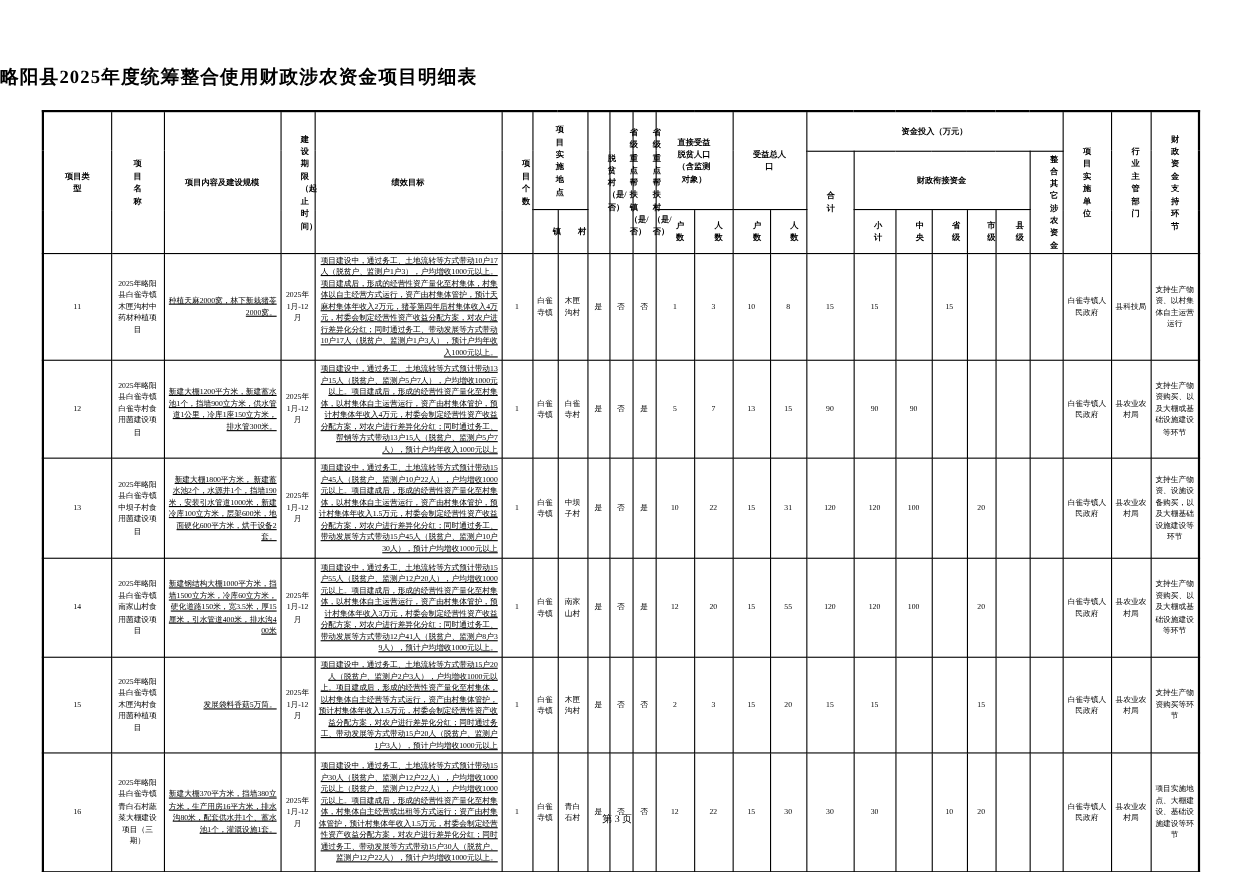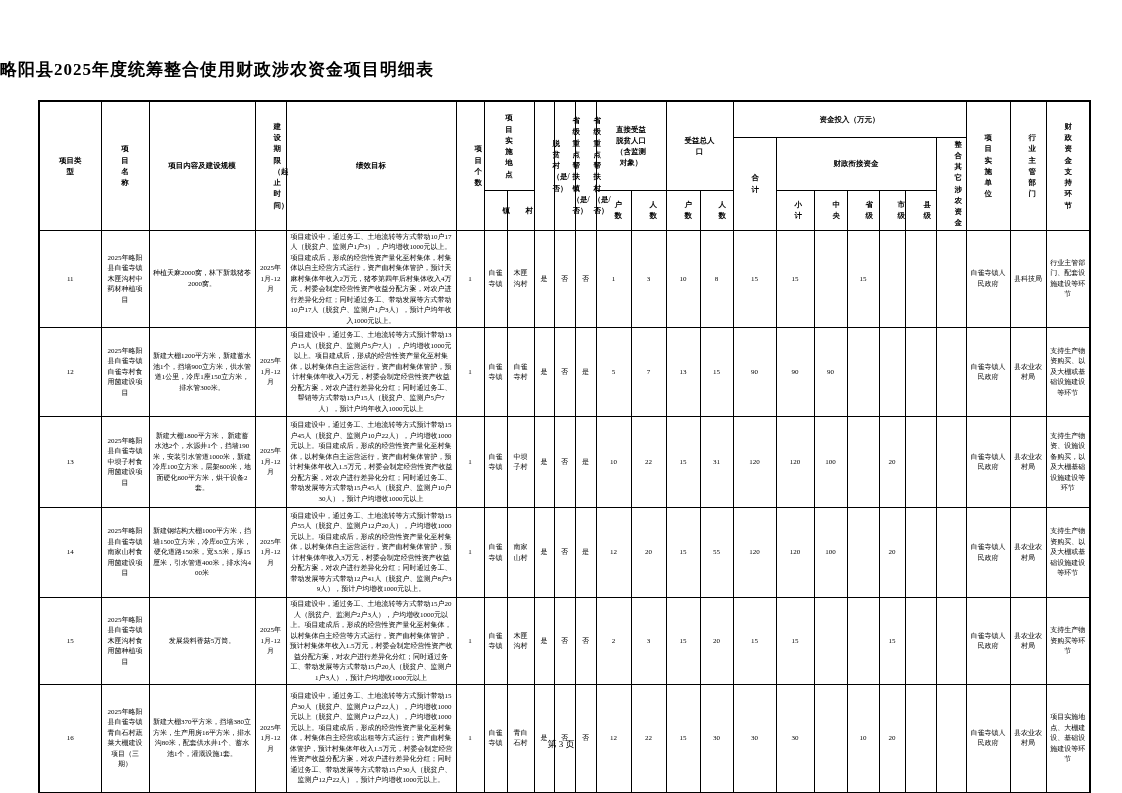--- a/index.html
+++ b/index.html
@@ -6,21 +6,21 @@
   .page{position:relative;width:1122px;height:793px;background:#fff;overflow:hidden;
         font-family:"Liberation Serif", serif;color:#000;}
   .stray{position:absolute;left:93px;top:58px;font-size:10px;color:#444;}
   .title{position:absolute;left:0;top:58px;width:100%;text-align:left;
          font-size:17px;font-weight:bold;letter-spacing:1px;}
   table.main{position:absolute;left:38px;top:100px;width:1046px;
              border-collapse:collapse;table-layout:fixed;border:2px solid #000;}
   th,td{border:1px solid #000;font-size:7px;line-height:1.5;padding:1px 3px;
         text-align:center;vertical-align:middle;word-break:break-all;}
   th{font-weight:bold;font-size:7.5px;padding:1px 18px;}
-  td.left{text-align:center;}
+  td.left{text-align:right;text-decoration:underline;}
   .footer{position:absolute;left:0;top:738px;width:100%;text-align:center;font-size:9px;}
 </style>
 </head>
 <body>
 
 <div class="page">
   <span class="stray">·</span>
   <div class="title">略阳县2025年度统筹整合使用财政涉农资金项目明细表</div>
 
   <table class="main">
@@ -108,21 +108,21 @@
           <td>8</td>
           <td>15</td>
           <td>15</td>
           <td></td>
           <td>15</td>
           <td></td>
           <td></td>
           <td></td>
           <td>白雀寺镇人民政府</td>
           <td>县科技局</td>
-          <td>行业主管部门、配套设施建设等环节</td>
+          <td>支持生产物资、以村集体自主运营运行</td>
         </tr>
         <tr style="height: 89px;">
           <td>12</td>
           <td>2025年略阳县白雀寺镇白雀寺村食用菌建设项目</td>
           <td class="left">新建大棚1200平方米，新建蓄水池1个，挡墙900立方米，供水管道1公里，冷库1座150立方米，排水管300米。</td>
           <td>2025年1月-12月</td>
           <td class="left">项目建设中，通过务工、土地流转等方式预计带动13户15人（脱贫户、监测户5户7人），户均增收1000元以上。项目建成后，形成的经营性资产量化至村集体，以村集体自主运营运行，资产由村集体管护，预计村集体年收入4万元，村委会制定经营性资产收益分配方案，对农户进行差异化分红；同时通过务工、帮销等方式带动13户15人（脱贫户、监测户5户7人），预计户均年收入1000元以上</td>
           <td>1</td>
           <td>白雀寺镇</td>
           <td>白雀寺村</td>

